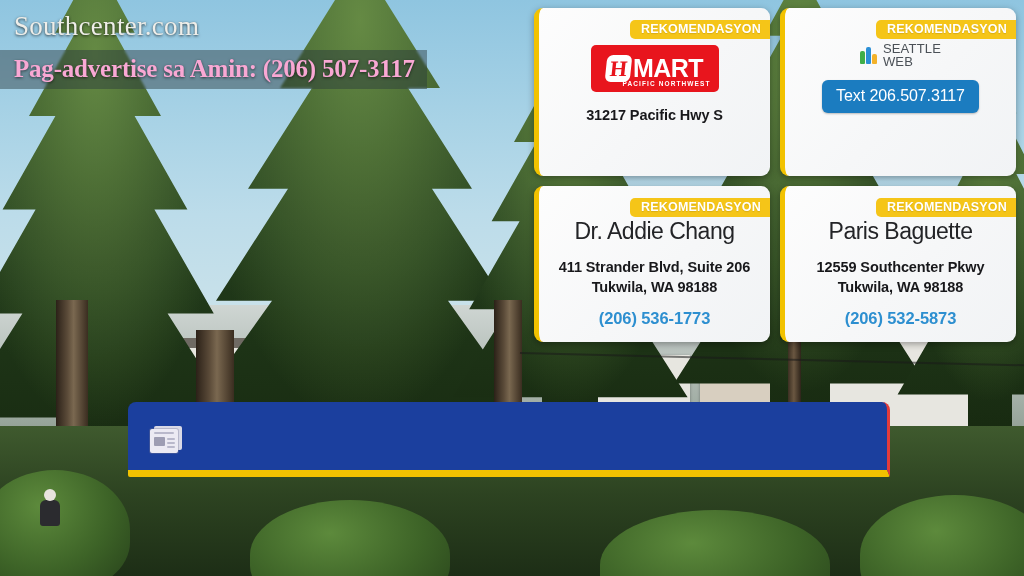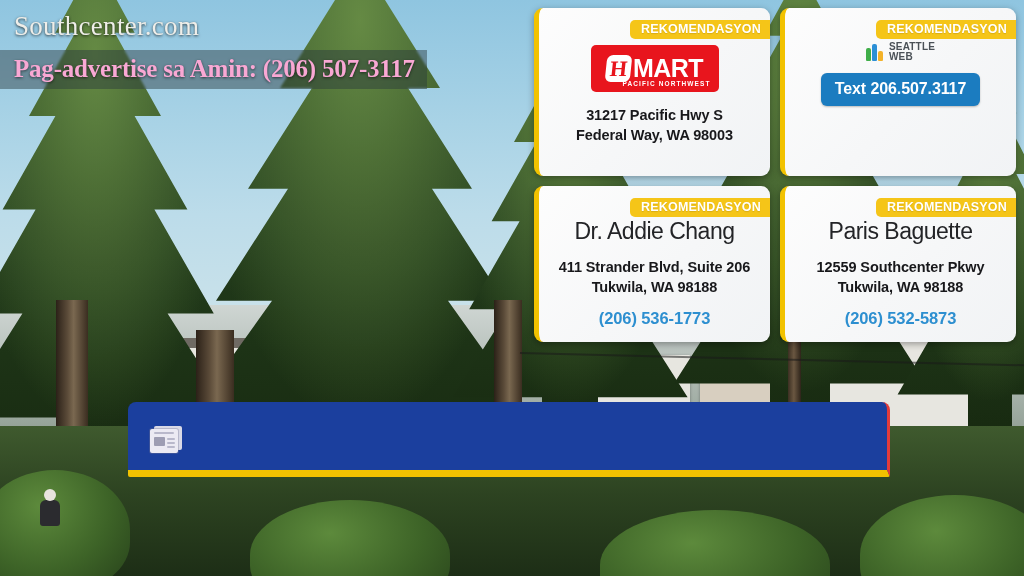--- a/index.html
+++ b/index.html
@@ -147,29 +147,29 @@
   
   .sw-logo { margin-top:3px; display:flex; align-items:center; gap:4px; }
   .sw-mark { width:19px; height:17px; position:relative; }
   .sw-mark i {
     position:absolute; bottom:0; width:5px; border-radius:2px 2px 1px 1px; display:block;
   }
   .sw-mark i:nth-child(1){ left:0;  height:13px; background:#3fae49; }
   .sw-mark i:nth-child(2){ left:6px;height:17px; background:#2b8fd6; }
   .sw-mark i:nth-child(3){ left:12px;height:10px;background:#f3b229; }
   .sw-text { line-height:1.02; }
-  .sw-text span { display:block; color:#4b5157; font-size:10px; font-weight:bold; letter-spacing:.2px; }
+  .sw-text span { display:block; color:#4b5157; font-size:13px; font-weight:normal; letter-spacing:.2px; }
 
   .pitch {
     margin-top:10px; text-align:center; color:#1b1b1f;
     font-size:17px; font-weight:bold; line-height:1.3; letter-spacing:-.2px;
   }
   .text-btn {
     margin-top:11px; background:#1b7cc0; color:#ffffff;
-    font-size:16px; font-weight:bold; letter-spacing:-.1px;
+    font-size:16px; font-weight:normal; letter-spacing:-.1px;
     padding:7px 14px 8px; border-radius:6px;
     box-shadow:0 1px 2px rgba(0,0,0,.25);
   }
   .biz-name {
     margin-top:2px; text-align:center; color:#232427;
     font-size:23px; font-weight:normal; letter-spacing:-.5px; line-height:1.1;
   }
   .phone {
     margin-top:12px; text-align:center; color:#2d8fd0;
     font-size:16.5px; font-weight:bold; letter-spacing:-.1px;
@@ -276,21 +276,20 @@
     <div class="card-body">
       <div class="hmart-logo">
         <div class="hmart-inner">
           <div class="hmart-h">H</div>
           <div class="hmart-mart">MART</div>
         </div>
         <div class="hmart-sub">PACIFIC NORTHWEST</div>
       </div>
       <div class="addr">
         <div>31217 Pacific Hwy S</div>
-        <div>Federal Way, WA 98003</div>
       </div>
     </div>
   </div>
 
   <div class="ad-card tall">
     <div class="badge-row">
       <div class="rec-badge">REKOMENDASYON</div>
     </div>
     <div class="card-body">
       <div class="sw-logo">

